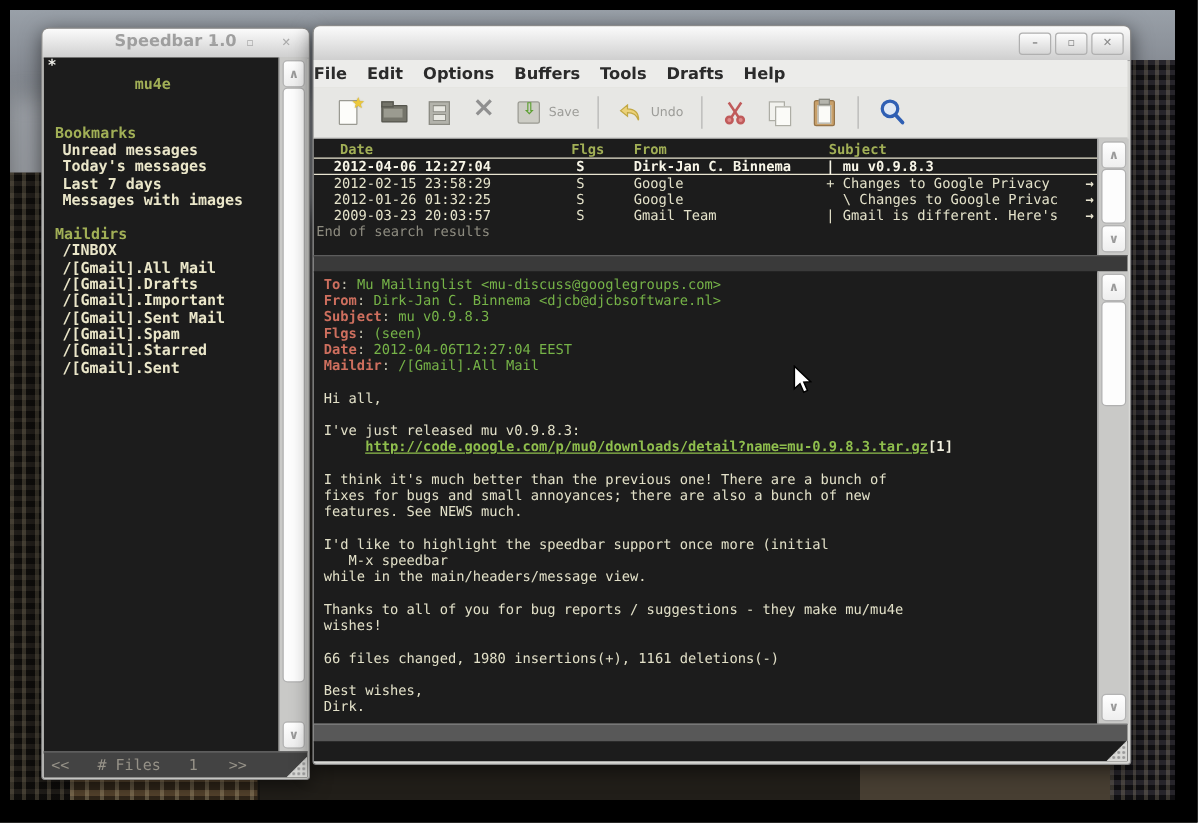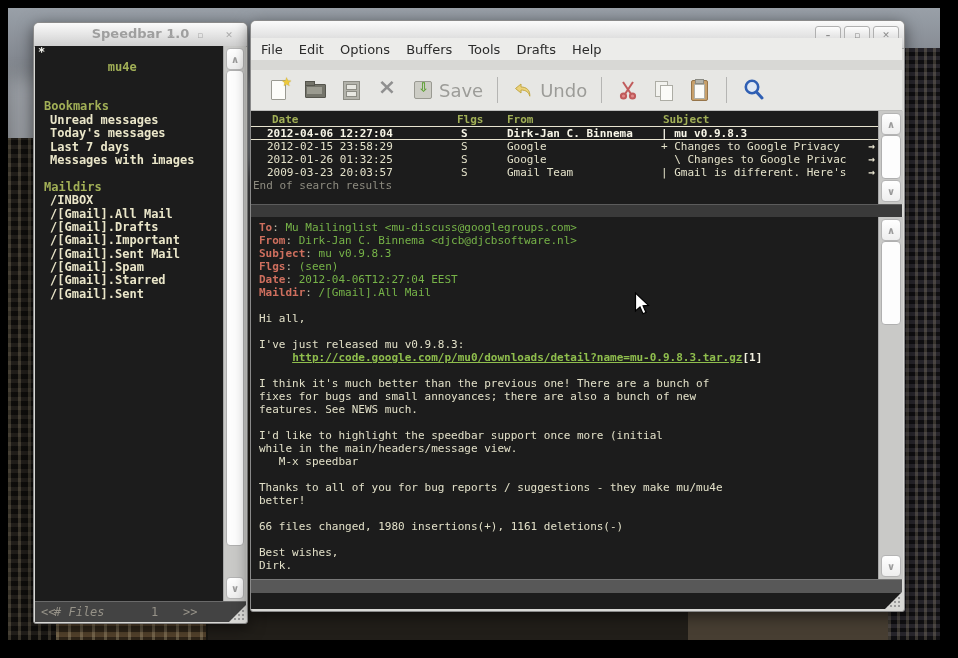--- a/index.html
+++ b/index.html
@@ -51,28 +51,28 @@
   .sb-status{position:absolute;left:1px;top:578px;width:211px;height:20px;background:#434343;border-top:1px solid #6a6a6a;
       font-family:"DejaVu Sans Mono","Liberation Mono",monospace;font-size:12px;color:#969288;}
   .sb-status span{position:absolute;top:3px;}
   
   .scroll{position:absolute;background:#c9c9c7;border-left:1px solid #a8a8a8;}
   .sb-btn{position:absolute;left:2px;right:2px;height:20px;border-radius:4px;border:1px solid #b4b4b4;
       background:linear-gradient(180deg,#ffffff,#eeeeee);color:#9a9a9a;font-size:10px;font-weight:bold;
       display:flex;align-items:center;justify-content:center;}
   .sb-thumb{position:absolute;left:2px;right:2px;border-radius:4px;border:1px solid #b0b0b0;background:#fdfdfd;}
   
-  .menubar{position:absolute;left:0;top:17px;width:651px;height:22px;background:#ececea;display:flex;
-      align-items:center;gap:16px;padding-left:10px;box-sizing:border-box;}
+  .menubar{position:absolute;left:0;top:27px;width:651px;height:22px;background:#ececea;display:flex;
+      align-items:center;gap:16px;box-sizing:border-box;font-weight:bold;}
   .menu-item{font-size:13px;color:#2b2b2b;}
   .toolbar{position:absolute;left:0;top:49px;width:651px;height:41px;background:#e7e7e4;border-bottom:1px solid #bdbdbb;
       display:flex;align-items:center;gap:12px;padding-left:16px;box-sizing:border-box;}
   .tbtn{display:flex;align-items:center;gap:4px;}
   .tsep{width:1px;height:26px;background:#b5b5b3;margin:0 2px;}
-  .tlabel{font-size:18px;color:#9c9c98;}
+  .tlabel{font-size:10px;color:#9c9c98;}
   .i-box{position:relative;width:24px;height:24px;}
   .i-page{position:absolute;left:4px;top:2px;width:13px;height:18px;background:#fdfdfa;border:1px solid #9a9a92;border-radius:1px;}
   .i-star{position:absolute;right:-1px;top:-3px;color:#edc93c;font-size:12px;text-shadow:0 0 1px #a08920;}
   .i-folder{position:absolute;left:2px;top:6px;width:19px;height:12px;background:#74746a;border:1px solid #55554d;border-radius:1px;}
   .i-folder:before{content:"";position:absolute;left:-1px;top:-4px;width:8px;height:3px;background:#74746a;border:1px solid #55554d;}
   .i-folder:after{content:"";position:absolute;left:1px;top:2px;width:15px;height:7px;background:#9b9b90;}
   .i-cab{position:absolute;left:4px;top:3px;width:15px;height:17px;background:#b3b3ab;border:1px solid #8c8c84;}
   .i-cab:before,.i-cab:after{content:"";position:absolute;left:2px;width:9px;height:4px;background:#e8e8e2;border:1px solid #8c8c84;}
   .i-cab:before{top:2px;} .i-cab:after{top:9px;}
   .i-x{position:absolute;left:0;top:-4px;width:24px;text-align:center;font-size:22px;font-weight:bold;color:#909090;}
@@ -167,21 +167,21 @@
       <div class="sb-btn" style="top:2px;">
           <span>∧</span>
         </div>
       <div class="sb-thumb" style="top:24px;height:474px;"></div>
       <div class="sb-btn" style="bottom:2px;">
           <span>∨</span>
         </div>
     </div>
     <div class="sb-status">
       <span style="left:6px;">&lt;&lt;</span>
-      <span style="left:19px;font-style:italic;"># Files</span>
+      <span style="left:43px;"># Files</span>
       <span style="left:116px;">1</span>
       <span style="left:148px;">&gt;&gt;</span>
       <div class="grip"></div>
     </div>
   </div>
 
   <div class="win" style="left:250px;top:20px;width:653px;height:590px;">
     <div class="titlebar" style="height:27px;">
       <div class="winbtns" style="top:5px;">
         <div class="wbtn">–</div>
@@ -336,25 +336,25 @@
         </div>
       <div class="bl"><span>     </span><span class="link">http://code.google.com/p/mu0/downloads/detail?name=mu-0.9.8.3.tar.gz</span><span class="bold-cream">[1]</span></div>
       <div>
 
       <div class="bl"></div>
           <div class="bl">I think it's much better than the previous one! There are a bunch of</div>
           <div class="bl">fixes for bugs and small annoyances; there are also a bunch of new</div>
           <div class="bl">features. See NEWS much.</div>
           <div class="bl"></div>
           <div class="bl">I'd like to highlight the speedbar support once more (initial</div>
+          <div class="bl">   M-x speedbar</div>
           <div class="bl">while in the main/headers/message view.</div>
-          <div class="bl">   M-x speedbar</div>
           <div class="bl"></div>
           <div class="bl">Thanks to all of you for bug reports / suggestions - they make mu/mu4e</div>
-          <div class="bl">better!</div>
+          <div class="bl">wishes!</div>
           <div class="bl"></div>
           <div class="bl">66 files changed, 1980 insertions(+), 1161 deletions(-)</div>
           <div class="bl"></div>
           <div class="bl">Best wishes,</div>
           <div class="bl">Dirk.</div>
         </div>
     </div>
     <div class="scroll" style="left:627px;top:196px;width:24px;height:362px;">
       <div class="sb-btn" style="top:2px;">
           <span>∧</span>

